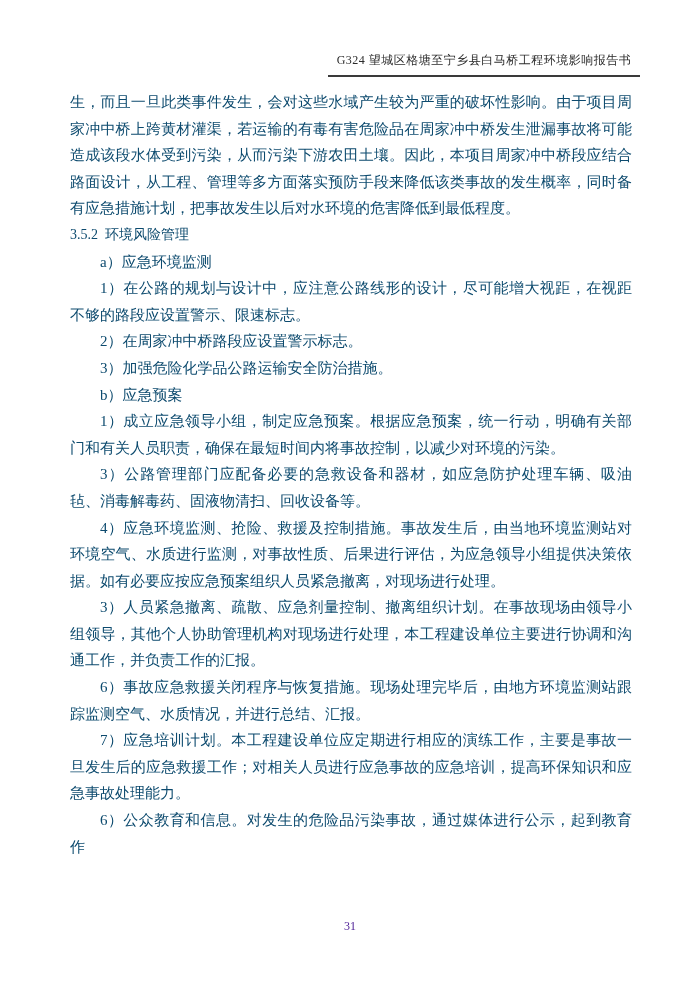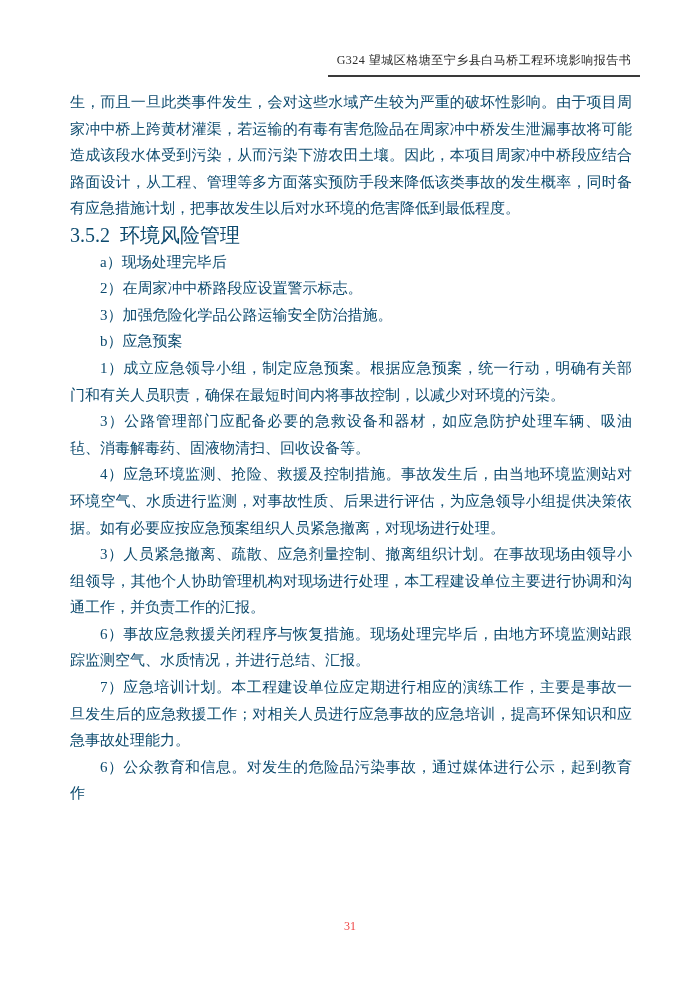--- a/index.html
+++ b/index.html
@@ -33,44 +33,45 @@
     top: 89px;
     left: 70px;
     width: 562px;
     font-size: 15px;
     line-height: 26.6px;
     text-align: justify;
     color: #0c4a6e;
   }
   .body-text p { margin: 0; }
   .p-indent { text-indent: 2em; }
-  .heading { white-space: pre-wrap; font-weight: normal; font-size: 20px; }
+  .heading { white-space: pre-wrap; font-weight: normal; font-size: 14px; }
   .footer {
     position: absolute;
     top: 919px;
     left: 0;
     width: 700px;
     text-align: center;
     font-size: 12px;
-    color: #ef4444;
+    color: #4c1d95;
   }
 </style>
 </head>
 <body>
 
 <div class="page">
 
   <div class="header">
     <span>G324 望城区格塘至宁乡县白马桥工程环境影响报告书</span>
   </div>
 
   <div class="body-text">
     <p>生，而且一旦此类事件发生，会对这些水域产生较为严重的破坏性影响。由于项目周家冲中桥上跨黄材灌渠，若运输的有毒有害危险品在周家冲中桥发生泄漏事故将可能造成该段水体受到污染，从而污染下游农田土壤。因此，本项目周家冲中桥段应结合路面设计，从工程、管理等多方面落实预防手段来降低该类事故的发生概率，同时备有应急措施计划，把事故发生以后对水环境的危害降低到最低程度。</p>
     <p class="heading">3.5.2  环境风险管理</p>
-    <p class="p-indent">a）现场处理完毕后</p>
+    <p class="p-indent">a）应急环境监测</p>
+    <p class="p-indent">1）在公路的规划与设计中，应注意公路线形的设计，尽可能增大视距，在视距不够的路段应设置警示、限速标志。</p>
     <p class="p-indent">2）在周家冲中桥路段应设置警示标志。</p>
     <p class="p-indent">3）加强危险化学品公路运输安全防治措施。</p>
     <p class="p-indent">b）应急预案</p>
     <p class="p-indent">1）成立应急领导小组，制定应急预案。根据应急预案，统一行动，明确有关部门和有关人员职责，确保在最短时间内将事故控制，以减少对环境的污染。</p>
     <p class="p-indent">3）公路管理部门应配备必要的急救设备和器材，如应急防护处理车辆、吸油毡、消毒解毒药、固液物清扫、回收设备等。</p>
     <p class="p-indent">4）应急环境监测、抢险、救援及控制措施。事故发生后，由当地环境监测站对环境空气、水质进行监测，对事故性质、后果进行评估，为应急领导小组提供决策依据。如有必要应按应急预案组织人员紧急撤离，对现场进行处理。</p>
     <p class="p-indent">3）人员紧急撤离、疏散、应急剂量控制、撤离组织计划。在事故现场由领导小组领导，其他个人协助管理机构对现场进行处理，本工程建设单位主要进行协调和沟通工作，并负责工作的汇报。</p>
     <p class="p-indent">6）事故应急救援关闭程序与恢复措施。现场处理完毕后，由地方环境监测站跟踪监测空气、水质情况，并进行总结、汇报。</p>
     <p class="p-indent">7）应急培训计划。本工程建设单位应定期进行相应的演练工作，主要是事故一旦发生后的应急救援工作；对相关人员进行应急事故的应急培训，提高环保知识和应急事故处理能力。</p>
     <p class="p-indent">6）公众教育和信息。对发生的危险品污染事故，通过媒体进行公示，起到教育作</p>

